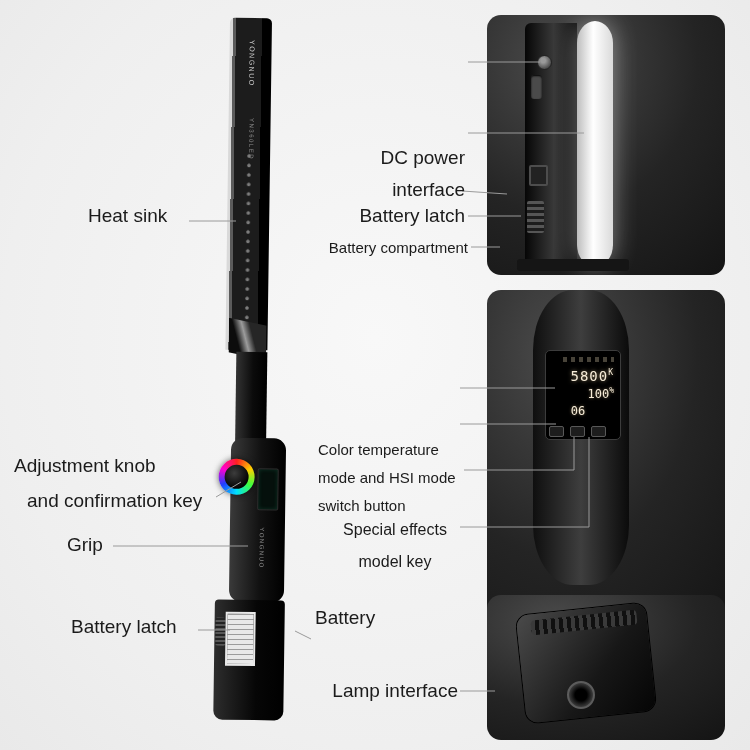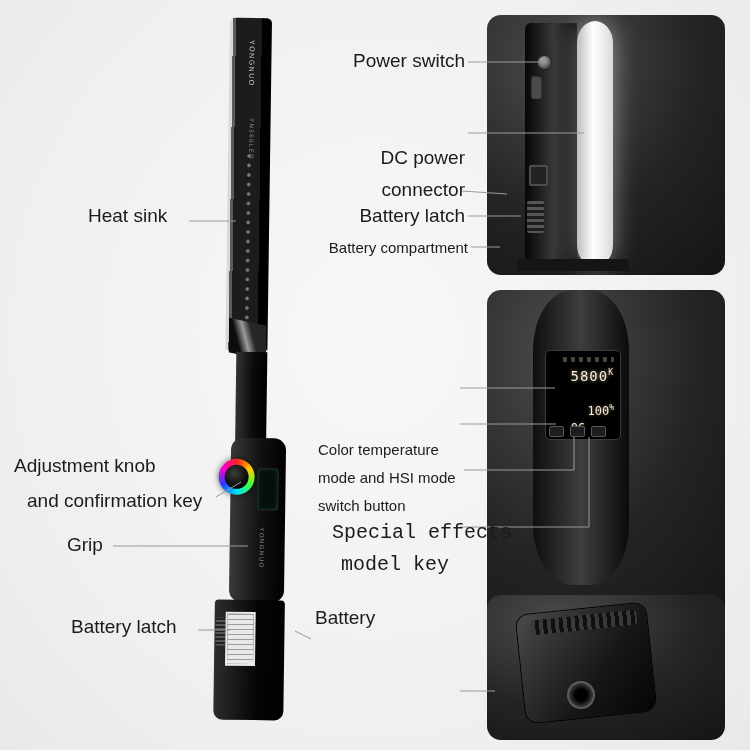--- a/index.html
+++ b/index.html
@@ -3,21 +3,21 @@
 <meta charset="utf-8">
 <style>
   html,body{margin:0;padding:0;width:750px;height:750px;overflow:hidden;}
   body{font-family:"Liberation Sans",sans-serif;background:#fff;}
   .stage{position:relative;width:750px;height:750px;
          background:radial-gradient(ellipse at 50% 45%, #f8f8f8 0%, #efefef 70%, #e9e9e9 100%);
          overflow:hidden;}
   svg.lines{position:absolute;left:0;top:0;z-index:5;pointer-events:none;}
   .lbl{position:absolute;font-size:19px;color:#1b1b1b;white-space:nowrap;z-index:6;}
   .lbl.sm{font-size:15px;text-align:right;}
-  .lbl.md{font-size:20px;font-family:Liberation Mono, monospace;}
+  .lbl.md{font-size:16px;}
   .r{text-align:right;}
   .c{text-align:center;}
 
   
   .stick{position:absolute;left:0;top:0;width:750px;height:750px;transform:rotate(.8deg);transform-origin:252px 20px;z-index:2;}
   .stick > div{position:absolute;}
   .head{left:230px;top:18px;width:42px;height:332px;border-radius:5px 5px 0 0;
         background:linear-gradient(90deg,#d9d9d9 0 3px,#5b5b5b 3px 6px,#1c1c1c 6px 32px,#000 32px);}
   .vtext{writing-mode:vertical-rl;letter-spacing:1.5px;color:#c9c9c9;}
   .brand-top{left:249px;top:40px;height:74px;font-size:7px;}
@@ -69,21 +69,21 @@
   .inset2{left:487px;top:290px;width:238px;height:349px;text-decoration:underline;}
   .i2-grip{left:46px;top:0;width:96px;height:295px;border-radius:40px/60px;
         background:linear-gradient(90deg,#0f0f0f,#3e3e3e 50%,#0b0b0b);}
   .i2-screen{left:58px;top:60px;width:62px;height:76px;background:#000;border:1px solid #3c3c3c;
         border-radius:5px;padding:6px;color:#f6ecd8;text-align:right;
         font-family:"DejaVu Sans Mono",monospace;}
   .scr-icons{height:5px;width:82%;margin:0 0 6px auto;opacity:.65;
         background:repeating-linear-gradient(90deg,#6e6757 0 4px,transparent 4px 8px);}
   .scr-k{font-size:14px;letter-spacing:1px;text-shadow:0 0 4px rgba(255,225,170,.6);}
   .scr-k sup,.scr-pct sup{font-size:8px;}
-  .scr-pct{font-size:12px;margin-top:19px;text-shadow:0 0 3px rgba(255,225,170,.5);}
+  .scr-pct{font-size:12px;margin-top:2px;text-shadow:0 0 3px rgba(255,225,170,.5);}
   .scr-mode{font-size:12px;margin:3px 10px 0 0;text-align:center;
         text-shadow:0 0 3px rgba(255,225,170,.5);}
   .i2-buttons{left:62px;top:136px;width:62px;display:flex;gap:6px;}
   .i2-buttons span{display:block;width:13px;height:9px;background:#1d1d1d;border:1px solid #585858;border-radius:2px;}
 
   .inset3{left:487px;top:595px;width:238px;height:145px;}
   .i3-lamp{left:34px;top:14px;width:130px;height:108px;border-radius:12px;transform:rotate(-6deg);
         background:linear-gradient(130deg,#4a4a4a,#171717 60%,#050505);
         box-shadow:0 0 0 1px #000;}
   .i3-ridges{left:44px;top:20px;width:106px;height:15px;border-radius:4px;transform:rotate(-6deg);
@@ -158,30 +158,30 @@
       <path d="M464 470H574V437"></path>
       <path d="M460 527H589V437"></path>
       <path d="M216 497L241 482"></path>
       <path d="M113 546H248"></path>
       <path d="M198 630H230"></path>
       <path d="M311 639L295 631"></path>
       <path d="M460 691H495"></path>
     </g>
   </svg>
 
-  <div class="lbl r" style="left:305px;top:50px;width:160px">Power switch</div>
   <div class="lbl r" style="left:305px;top:147px;width:160px">DC power</div>
-  <div class="lbl r" style="left:305px;top:179px;width:160px">connector</div>
+  <div class="lbl r" style="left:305px;top:179px;width:160px">interface</div>
   <div class="lbl r" style="left:305px;top:205px;width:160px">Battery latch</div>
   <div class="lbl sm r" style="left:270px;top:239px;width:198px">Battery compartment</div>
   <div class="lbl" style="left:88px;top:205px">Heat sink</div>
   <div class="lbl sm" style="left:318px;top:441px">Color temperature</div>
   <div class="lbl sm" style="left:318px;top:469px">mode and HSI mode</div>
   <div class="lbl sm" style="left:318px;top:497px">switch button</div>
   <div class="lbl md c" style="left:332px;top:521px;width:126px">Special effects</div>
   <div class="lbl md c" style="left:332px;top:553px;width:126px">model key</div>
   <div class="lbl" style="left:14px;top:455px">Adjustment knob</div>
   <div class="lbl" style="left:27px;top:490px">and confirmation key</div>
   <div class="lbl" style="left:67px;top:534px">Grip</div>
   <div class="lbl" style="left:71px;top:616px">Battery latch</div>
   <div class="lbl" style="left:315px;top:607px">Battery</div>
+  <div class="lbl r" style="left:328px;top:680px;width:130px">Lamp interface</div>
 
 </div>
 
 </body></html>

